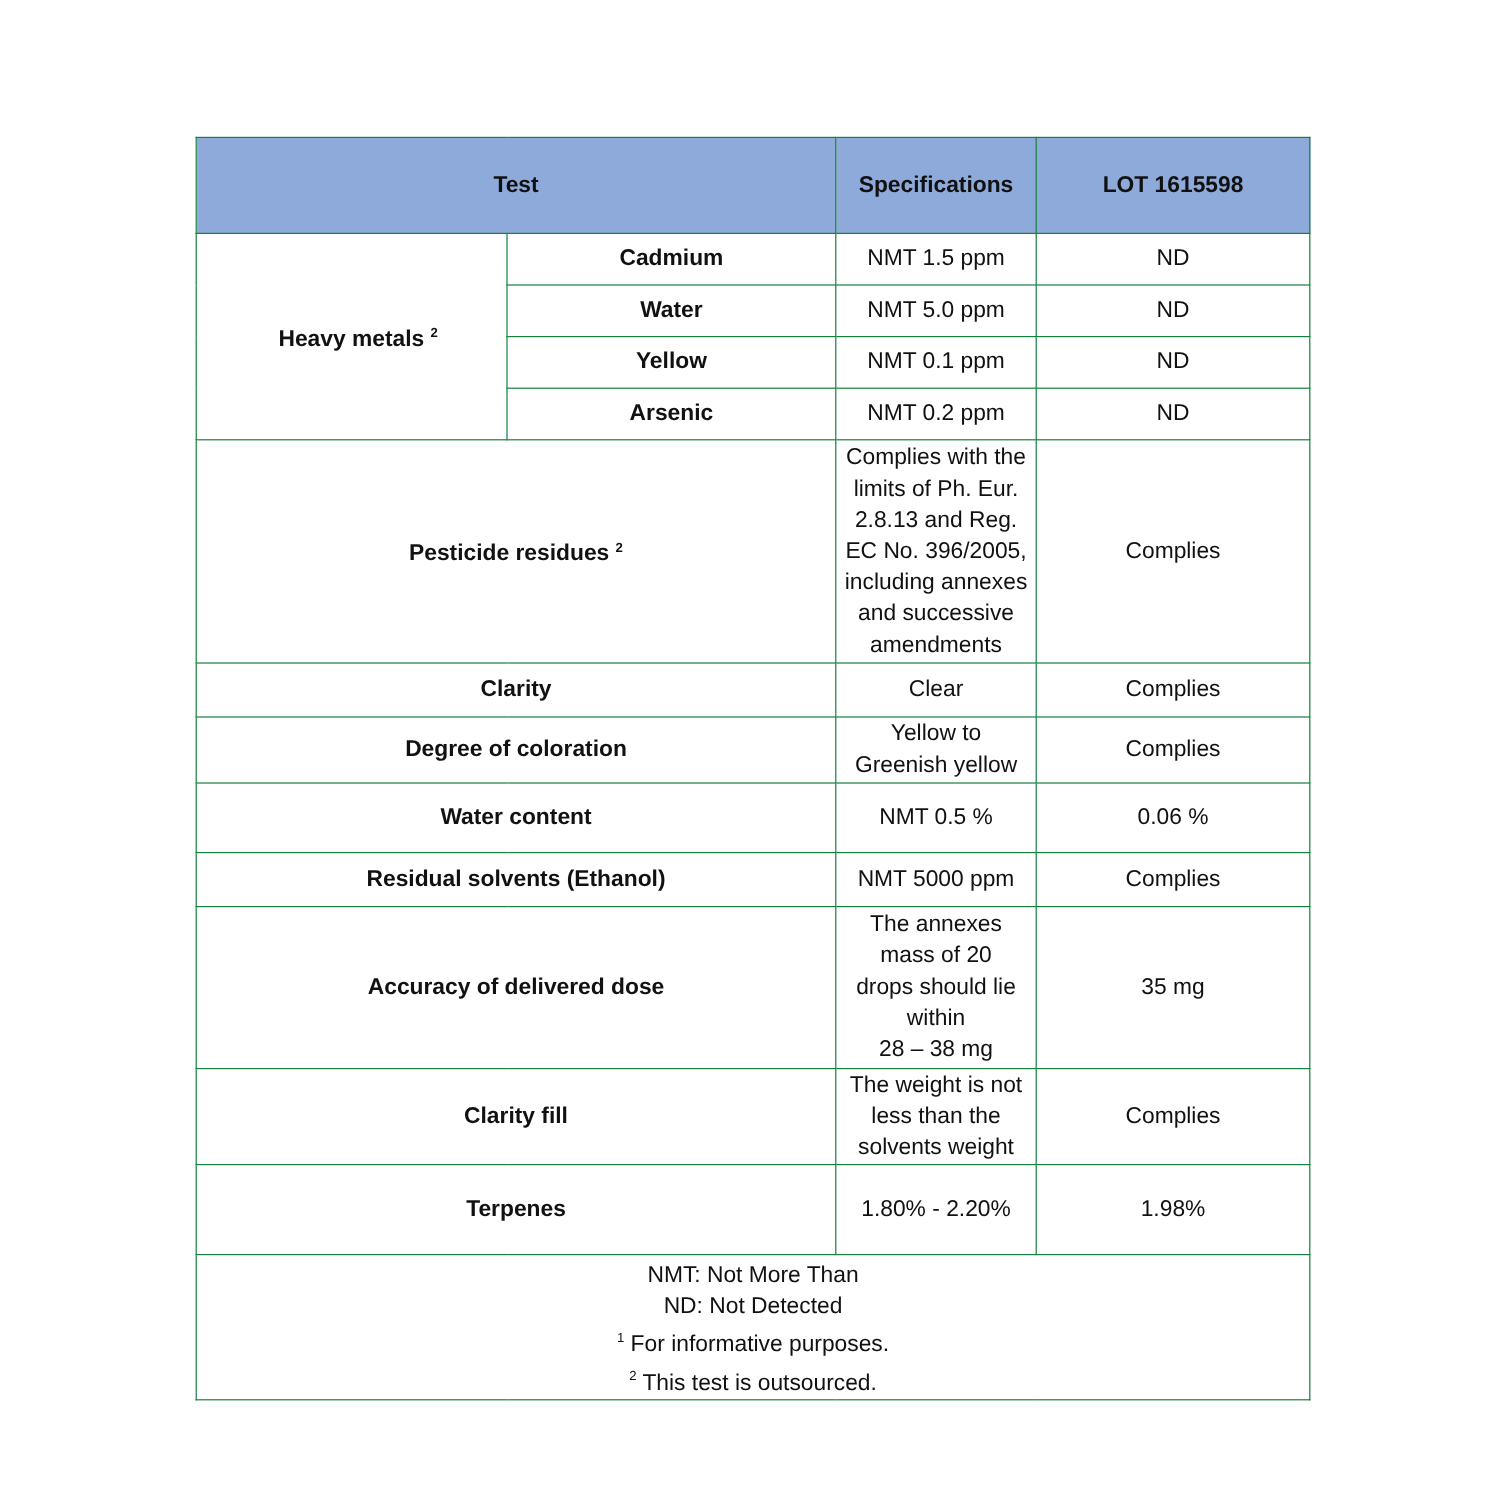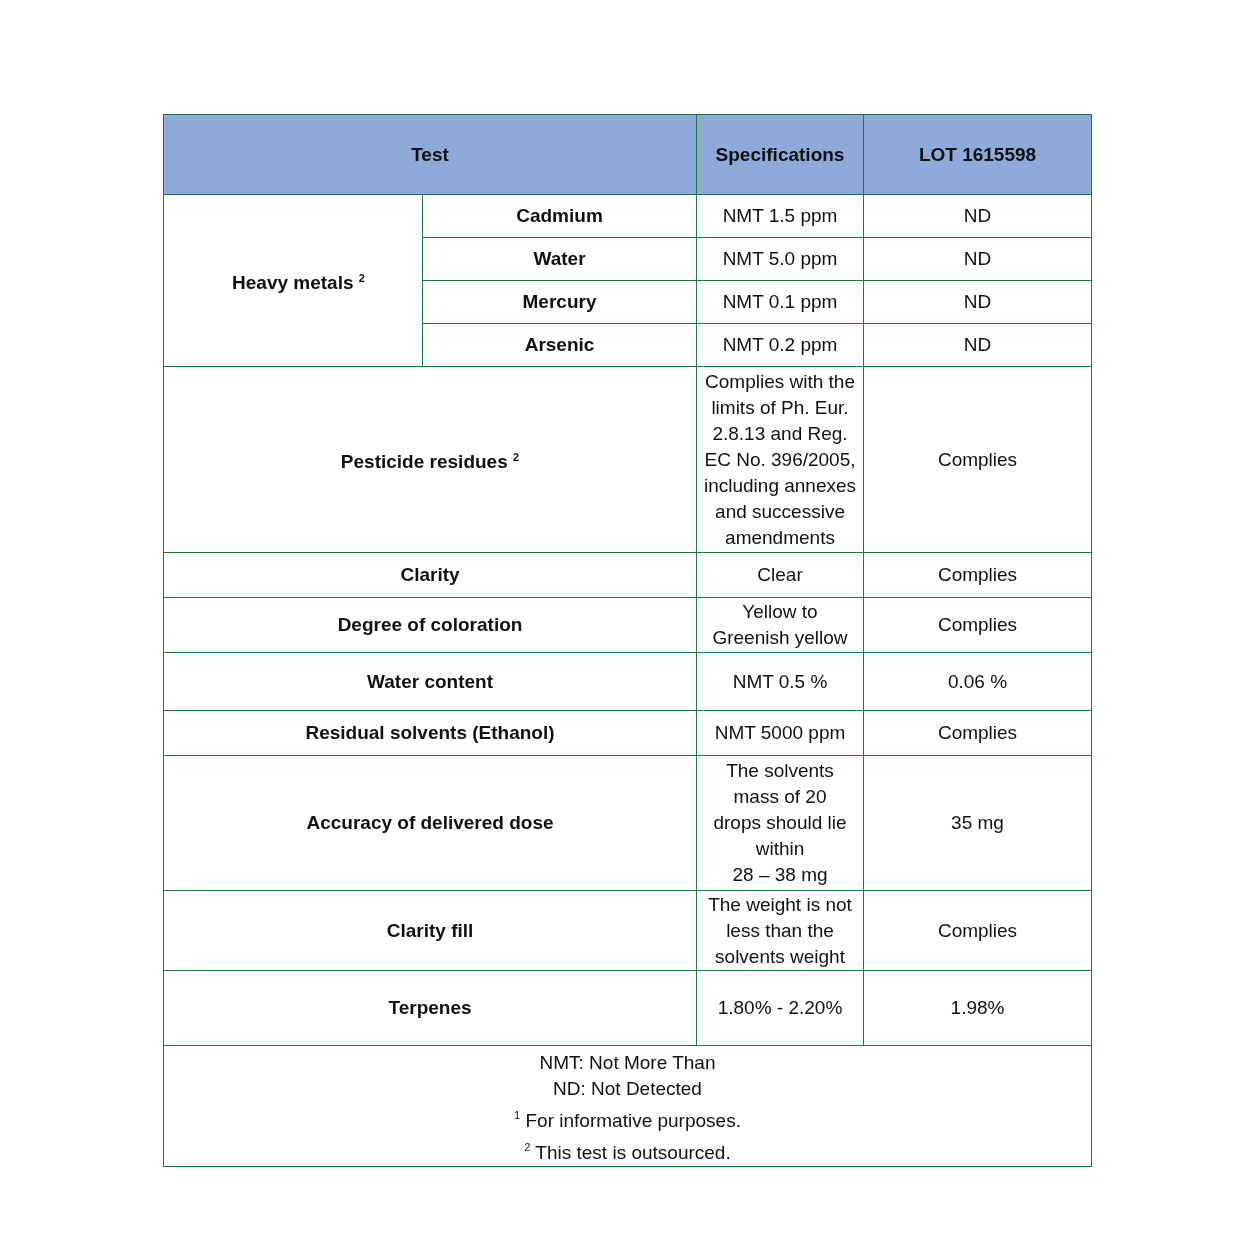--- a/index.html
+++ b/index.html
@@ -44,21 +44,21 @@
     <td class="b">Cadmium</td>
     <td>NMT 1.5 ppm</td>
     <td>ND</td>
   </tr>
   <tr class="r44">
     <td class="b">Water</td>
     <td>NMT 5.0 ppm</td>
     <td>ND</td>
   </tr>
   <tr class="r44">
-    <td class="b">Mercury</td>
+    <td class="b">Yellow</td>
     <td>NMT 0.1 ppm</td>
     <td>ND</td>
   </tr>
   <tr class="r44">
     <td class="b">Arsenic</td>
     <td>NMT 0.2 ppm</td>
     <td>ND</td>
   </tr>
 
   <tr style="height:186px">
@@ -98,21 +98,21 @@
 
   <tr style="height:45px">
     <td colspan="2" class="b">Residual solvents (Ethanol)</td>
     <td>NMT 5000 ppm</td>
     <td>Complies</td>
   </tr>
 
   <tr style="height:135px">
     <td colspan="2" class="b">Accuracy of delivered dose</td>
     <td>
-      <div>The solvents</div>
+      <div>The annexes</div>
       <div>mass of 20</div>
       <div>drops should lie</div>
       <div>within</div>
       <div>28 – 38 mg</div>
     </td>
     <td>35 mg</td>
   </tr>
 
   <tr style="height:80px">
     <td colspan="2" class="b">Clarity fill</td>

